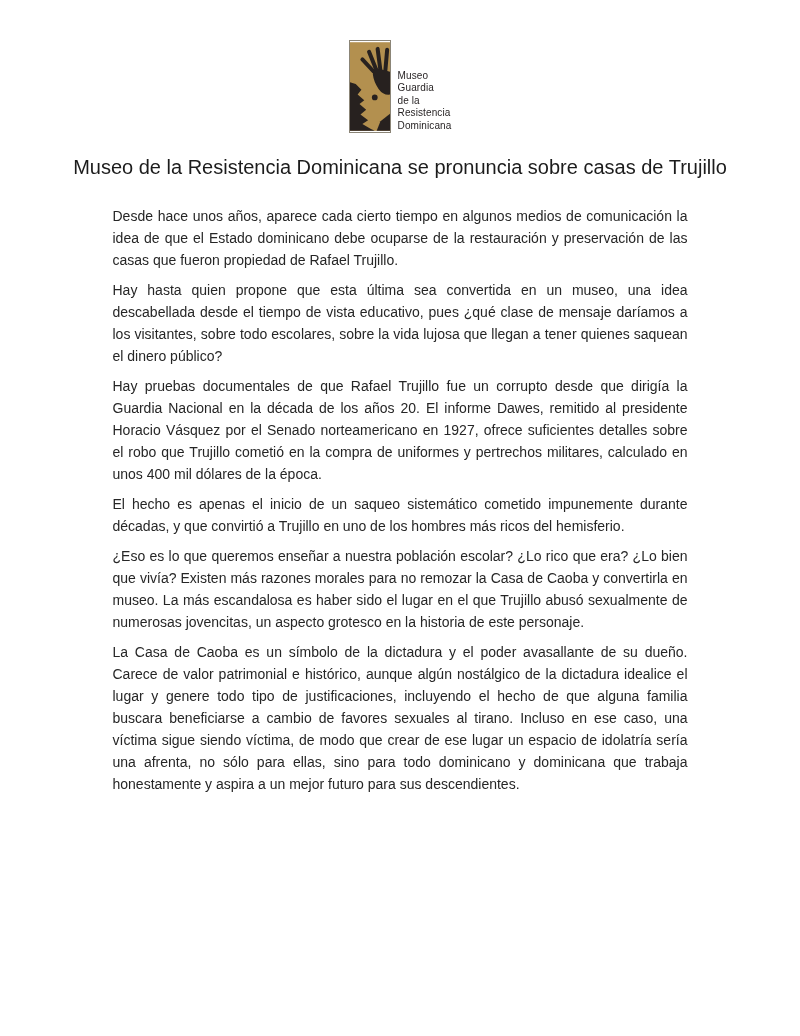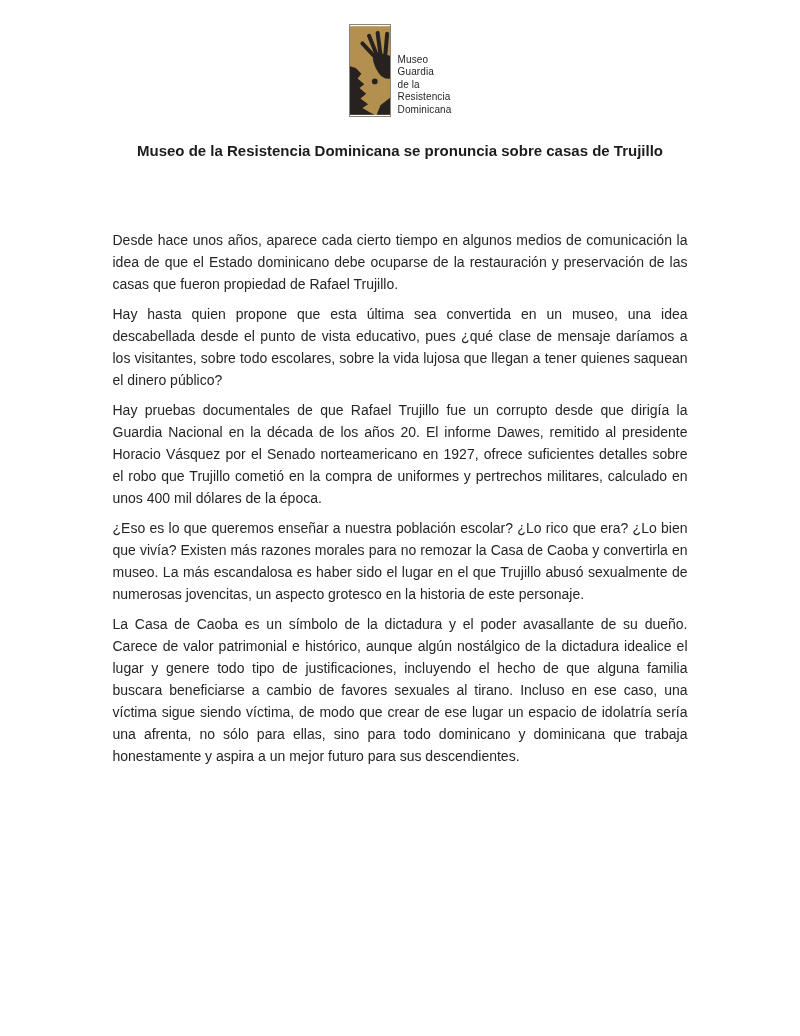--- a/index.html
+++ b/index.html
@@ -7,21 +7,21 @@
   body {
     width: 800px;
     height: 1036px;
     overflow: hidden;
     font-family: "Liberation Sans", sans-serif;
     color: #262626;
   }
   .page {
     width: 800px;
     height: 1036px;
-    padding-top: 24px;
+    padding-top: 40px;
     background: #ffffff;
   }
   
   .logo-block {
     display: flex;
     justify-content: center;
     align-items: flex-end;
     height: 93px;
   }
   .emblem {
@@ -41,29 +41,29 @@
     font-size: 10px;
     line-height: 12.5px;
     color: #231f20;
     letter-spacing: 0.1px;
     white-space: nowrap;
   }
   
   .doc-title {
     margin-top: 25px;
     text-align: center;
-    font-size: 15px;
+    font-size: 20px;
     line-height: 18px;
-    font-weight: bold;
+    font-weight: normal;
     color: #1c1c1c;
   }
   
   .doc-body {
     width: 575px;
-    margin: 69px auto 0 auto;
+    margin: 29px auto 0 auto;
   }
   .doc-body p {
     font-size: 14px;
     line-height: 22px;
     text-align: justify;
     text-justify: inter-word;
     color: #262626;
     margin: 0 0 8px 0;
   }
 </style>
@@ -94,19 +94,20 @@
       <span>de la</span>
       <span>Resistencia</span>
       <span>Dominicana</span>
     </div>
   </header>
 
   <h1 class="doc-title">Museo de la Resistencia Dominicana se pronuncia sobre casas de Trujillo</h1>
 
   <main class="doc-body">
     <p>Desde hace unos años, aparece cada cierto tiempo en algunos medios de comunicación la idea de que el Estado dominicano debe ocuparse de la restauración y preservación de las casas que fueron propiedad de Rafael Trujillo.</p>
-    <p>Hay hasta quien propone que esta última sea convertida en un museo, una idea descabellada desde el punto de vista educativo, pues ¿qué clase de mensaje daríamos a los visitantes, sobre todo escolares, sobre la vida lujosa que llegan a tener quienes saquean el dinero público?</p>
+    <p>Hay hasta quien propone que esta última sea convertida en un museo, una idea descabellada desde el tiempo de vista educativo, pues ¿qué clase de mensaje daríamos a los visitantes, sobre todo escolares, sobre la vida lujosa que llegan a tener quienes saquean el dinero público?</p>
     <p>Hay pruebas documentales de que Rafael Trujillo fue un corrupto desde que dirigía la Guardia Nacional en la década de los años 20. El informe Dawes, remitido al presidente Horacio Vásquez por el Senado norteamericano en 1927, ofrece suficientes detalles sobre el robo que Trujillo cometió en la compra de uniformes y pertrechos militares, calculado en unos 400 mil dólares de la época.</p>
+    <p>El hecho es apenas el inicio de un saqueo sistemático cometido impunemente durante décadas, y que convirtió a Trujillo en uno de los hombres más ricos del hemisferio.</p>
     <p>¿Eso es lo que queremos enseñar a nuestra población escolar? ¿Lo rico que era? ¿Lo bien que vivía? Existen más razones morales para no remozar la Casa de Caoba y convertirla en museo. La más escandalosa es haber sido el lugar en el que Trujillo abusó sexualmente de numerosas jovencitas, un aspecto grotesco en la historia de este personaje.</p>
     <p>La Casa de Caoba es un símbolo de la dictadura y el poder avasallante de su dueño. Carece de valor patrimonial e histórico, aunque algún nostálgico de la dictadura idealice el lugar y genere todo tipo de justificaciones, incluyendo el hecho de que alguna familia buscara beneficiarse a cambio de favores sexuales al tirano.  Incluso en ese caso, una víctima sigue siendo víctima, de modo que crear de ese lugar un espacio de idolatría sería una afrenta, no sólo para ellas, sino para todo dominicano y dominicana que trabaja honestamente y aspira a un mejor futuro para sus descendientes.</p>
   </main>
 
 </div>
 
 </body></html>

